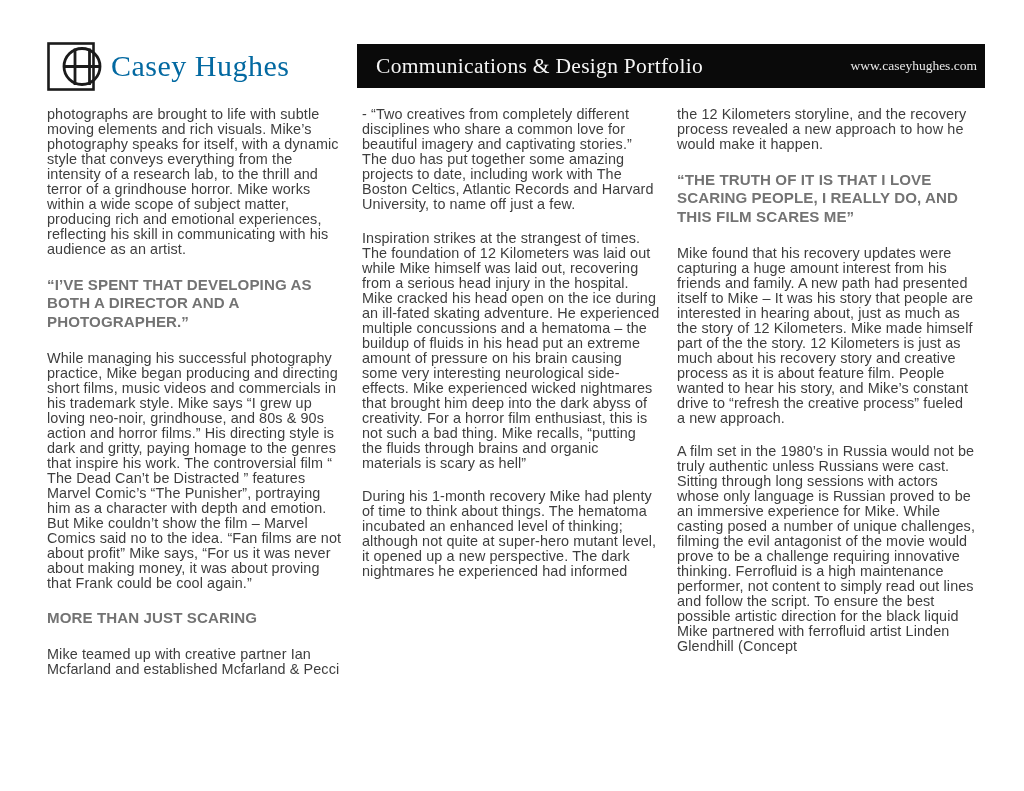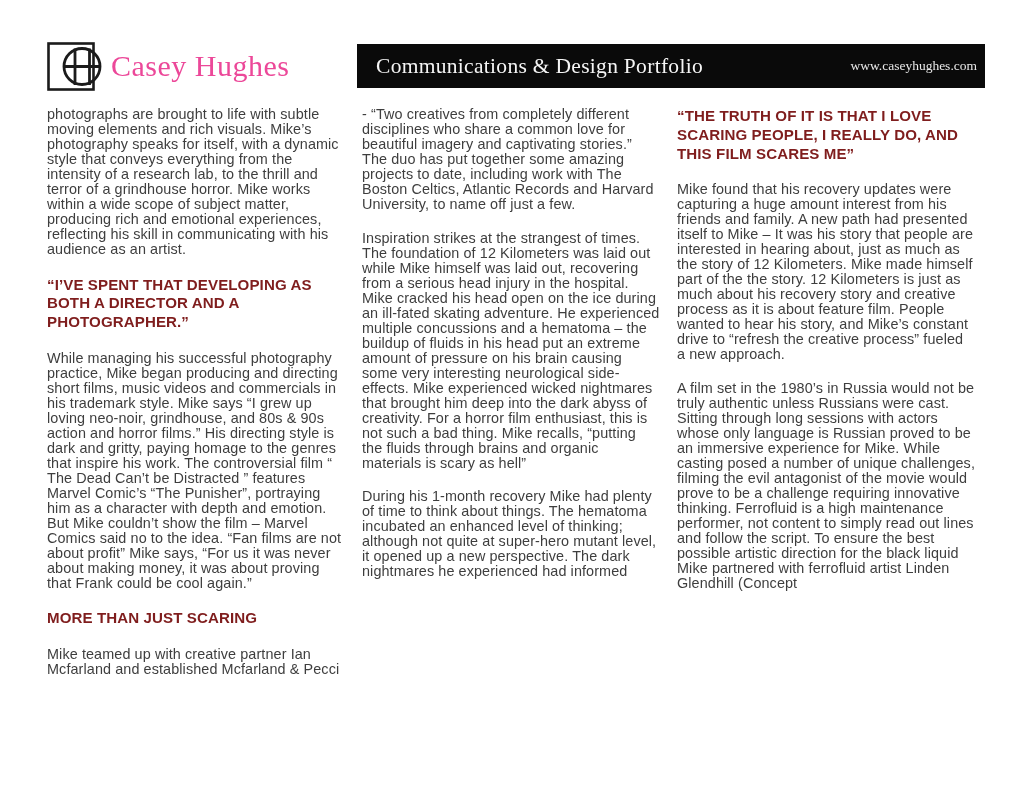--- a/index.html
+++ b/index.html
@@ -37,21 +37,21 @@
     width: 56px;
     height: 50px;
     flex: 0 0 56px;
     margin-top: 1px;
   }
   .logo-mark svg { display: block; }
   .brand-name {
     font-family: "Liberation Serif", "DejaVu Serif", serif;
     font-size: 30px;
     letter-spacing: 0.5px;
-    color: #ec4899;
+    color: #0369a1;
     margin-left: 8px;
     white-space: nowrap;
   }
   .title-bar {
     flex: 1 1 auto;
     background: #0a0a0a;
     color: #f5f5f5;
     display: flex;
     align-items: center;
     justify-content: space-between;
@@ -89,21 +89,21 @@
     line-height: 15px;
     font-weight: 300;
     color: #3e3e3e;
     margin: 0 0 18.6px 0;
     letter-spacing: 0.1px;
   }
   .col h3 {
     font-size: 15.1px;
     line-height: 18.8px;
     font-weight: 700;
-    color: #7f1d1d;
+    color: #737373;
     margin: 0 0 18.6px 0;
     letter-spacing: 0.1px;
     text-transform: none;
   }
 </style>
 </head>
 <body>
 
 <div class="page">
 
@@ -136,19 +136,20 @@
       <p>Mike teamed up with creative partner Ian Mcfarland and established Mcfarland &amp; Pecci</p>
     </div>
 
     <div class="col">
       <p>- “Two creatives from completely different disciplines who share a common love for beautiful imagery and captivating stories.” The duo has put together some amazing projects to date, including work with The Boston Celtics, Atlantic Records and Harvard University, to name off just a few.</p>
       <p>Inspiration strikes at the strangest of times. The foundation of 12 Kilometers was laid out while Mike himself was laid out, recovering from a serious head injury in the hospital. Mike cracked his head open on the ice during an ill-fated skating adventure. He experienced multiple concussions and a hematoma – the buildup of fluids in his head put an extreme amount of pressure on his brain causing some very interesting neurological side-effects. Mike experienced wicked nightmares that brought him deep into the dark abyss of creativity. For a horror film enthusiast, this is not such a bad thing. Mike recalls, “putting the fluids through brains and organic materials is scary as hell”</p>
       <p>During his 1-month recovery Mike had plenty of time to think about things. The hematoma incubated an enhanced level of thinking; although not quite at super-hero mutant level, it opened up a new perspective. The dark nightmares he experienced had informed</p>
     </div>
 
     <div class="col">
+      <p>the 12 Kilometers storyline, and the recovery process revealed a new approach to how he would make it happen.</p>
       <h3>“THE TRUTH OF IT IS THAT I LOVE SCARING PEOPLE, I REALLY DO, AND THIS FILM SCARES ME”</h3>
       <p>Mike found that his recovery updates were capturing a huge amount interest from his friends and family. A new path had presented itself to Mike – It was his story that people are interested in hearing about, just as much as the story of 12 Kilometers. Mike made himself part of the the story. 12 Kilometers is just as much about his recovery story and creative process as it is about feature film. People wanted to hear his story, and Mike’s constant drive to “refresh the creative process” fueled a new approach.</p>
       <p>A film set in the 1980’s in Russia would not be truly authentic unless Russians were cast. Sitting through long sessions with actors whose only language is Russian proved to be an immersive experience for Mike. While casting posed a number of unique challenges, filming the evil antagonist of the movie would prove to be a challenge requiring innovative thinking. Ferrofluid is a high maintenance performer, not content to simply read out lines and follow the script. To ensure the best possible artistic direction for the black liquid Mike partnered with ferrofluid artist Linden Glendhill (Concept</p>
     </div>
 
   </div>
 </div>
 
 </body></html>

